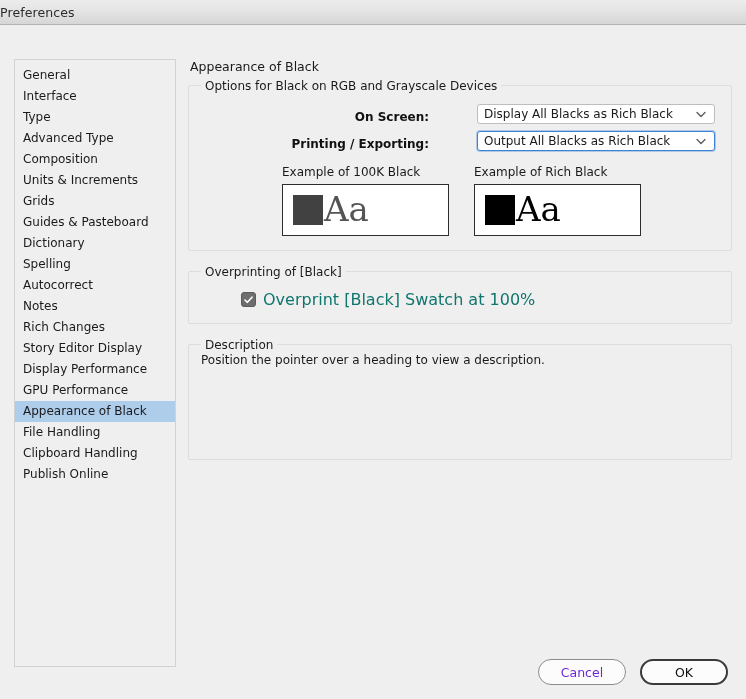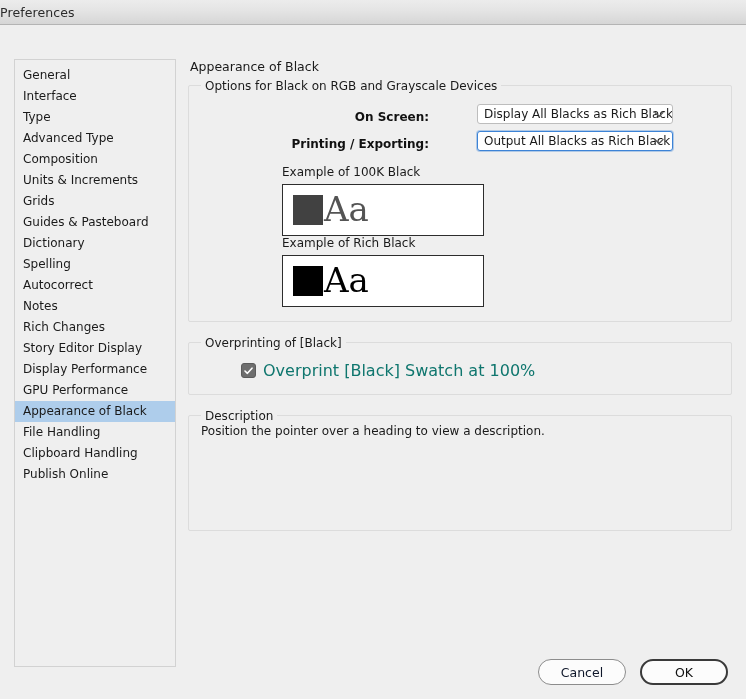--- a/index.html
+++ b/index.html
@@ -116,21 +116,21 @@
     width: 226px;
     text-align: right;
     padding-right: 8px;
     font-weight: bold;
     font-size: 12px;
     color: #111;
     white-space: nowrap;
   }
   .select {
     position: relative;
-    width: 196px;
+    width: 238px;
     height: 20px;
     background: #ffffff;
     border: 1px solid #bdbdbd;
     border-radius: 3px;
     display: flex;
     align-items: center;
     box-sizing: border-box;
     cursor: default;
   }
   .select.focused {
@@ -152,31 +152,30 @@
     display: flex;
     align-items: center;
   }
   .select-arrow svg { display: block; }
 
   
   .examples {
     display: flex;
     margin-top: 14px;
     padding-left: 79px;
-    flex-direction: column;
   }
   .example-block { margin-right: 25px; }
   .example-caption {
     font-size: 12px;
     color: #1a1a1a;
     margin-bottom: 5px;
     white-space: nowrap;
   }
   .swatch-box {
-    width: 202px;
+    width: 167px;
     height: 52px;
     background: #ffffff;
     border: 1px solid #2d2d2d;
     box-sizing: border-box;
     display: flex;
     align-items: center;
     padding-left: 10px;
     overflow: hidden;
   }
   .swatch-square {
@@ -238,21 +237,21 @@
     gap: 14px;
   }
   .btn {
     min-width: 88px;
     height: 26px;
     padding: 0 18px;
     border-radius: 13px;
     background: #fcfcfc;
     border: 1px solid #8c8c8c;
     font-size: 12.5px;
-    color: #0f172a;
+    color: #6d28d9;
     font-family: inherit;
     display: flex;
     align-items: center;
     justify-content: center;
     cursor: default;
     box-sizing: border-box;
   }
   .btn.default {
     border: 2px solid #3a3a3a;
     color: #111;

